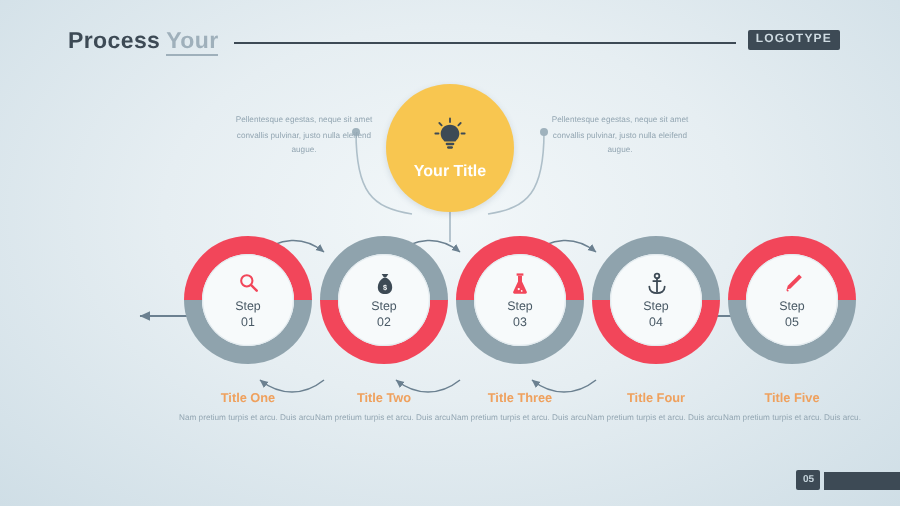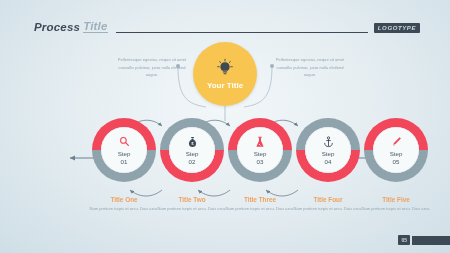--- a/index.html
+++ b/index.html
@@ -5,21 +5,21 @@
   html,body{margin:0;padding:0;}
   body{
     width:450px;height:253px;overflow:hidden;
     font-family:"Liberation Sans",sans-serif;
     background:radial-gradient(ellipse at 50% 42%, #f2f7f9 0%, #e6eef2 45%, #cfdee6 100%);
     position:relative;
   }
   .slide{position:absolute;inset:0;}
 
   
-  .header{position:absolute;left:34px;top:15px;right:30px;height:18px;display:flex;align-items:flex-end;font-style:italic;}
+  .header{position:absolute;left:34px;top:15px;right:30px;height:18px;display:flex;align-items:flex-start;}
   .ttl{font-size:11.5px;font-weight:bold;color:#3d4a55;letter-spacing:.2px;white-space:nowrap;}
   .ttl-light{font-size:11.5px;font-weight:bold;color:#9fb0bb;letter-spacing:.2px;
     border-bottom:1.2px solid #9fb0bb;margin-left:3px;white-space:nowrap;}
   .hrule{flex:1;height:0;border-top:1.4px solid #3d4a55;margin:6px 6px 0 8px;}
   .logo-badge{background:#3d4a55;color:#cfdbe2;font-size:6px;font-weight:bold;
     letter-spacing:.6px;padding:2px 4px;border-radius:1px;white-space:nowrap;}
 
   
   .hero{position:absolute;left:193px;top:42px;width:64px;height:64px;border-radius:50%;
     background:#f9c council;background:#f8c650;display:flex;flex-direction:column;
@@ -59,21 +59,21 @@
 
   svg{display:block;overflow:visible;}
 </style>
 </head>
 <body>
 
 <div class="slide">
 
   <div class="header">
     <span class="ttl">Process</span>
-    <span class="ttl-light">Title</span>
+    <span class="ttl-light">Your</span>
     <span class="hrule"></span>
     <span class="logo-badge">LOGOTYPE</span>
   </div>
 
   <svg style="position:absolute;left:0;top:0;width:450px;height:253px;">
     <path d="M178,66 C178,96 186,104 206,107" fill="none" stroke="#aebfc9" stroke-width="0.8"></path>
     <path d="M272,66 C272,96 264,104 244,107" fill="none" stroke="#aebfc9" stroke-width="0.8"></path>
     <line x1="225" y1="106" x2="225" y2="121" stroke="#aebfc9" stroke-width="0.9"></line>
   </svg>
   <span class="dot" style="left:176px;top:64px;"></span>

